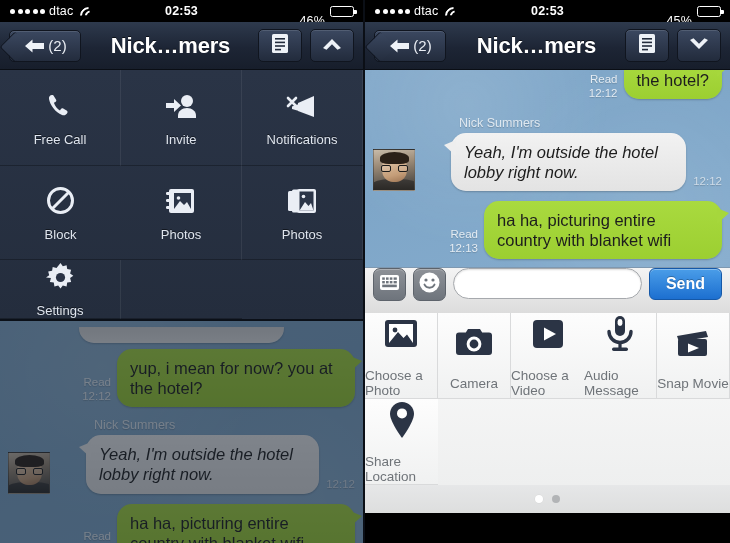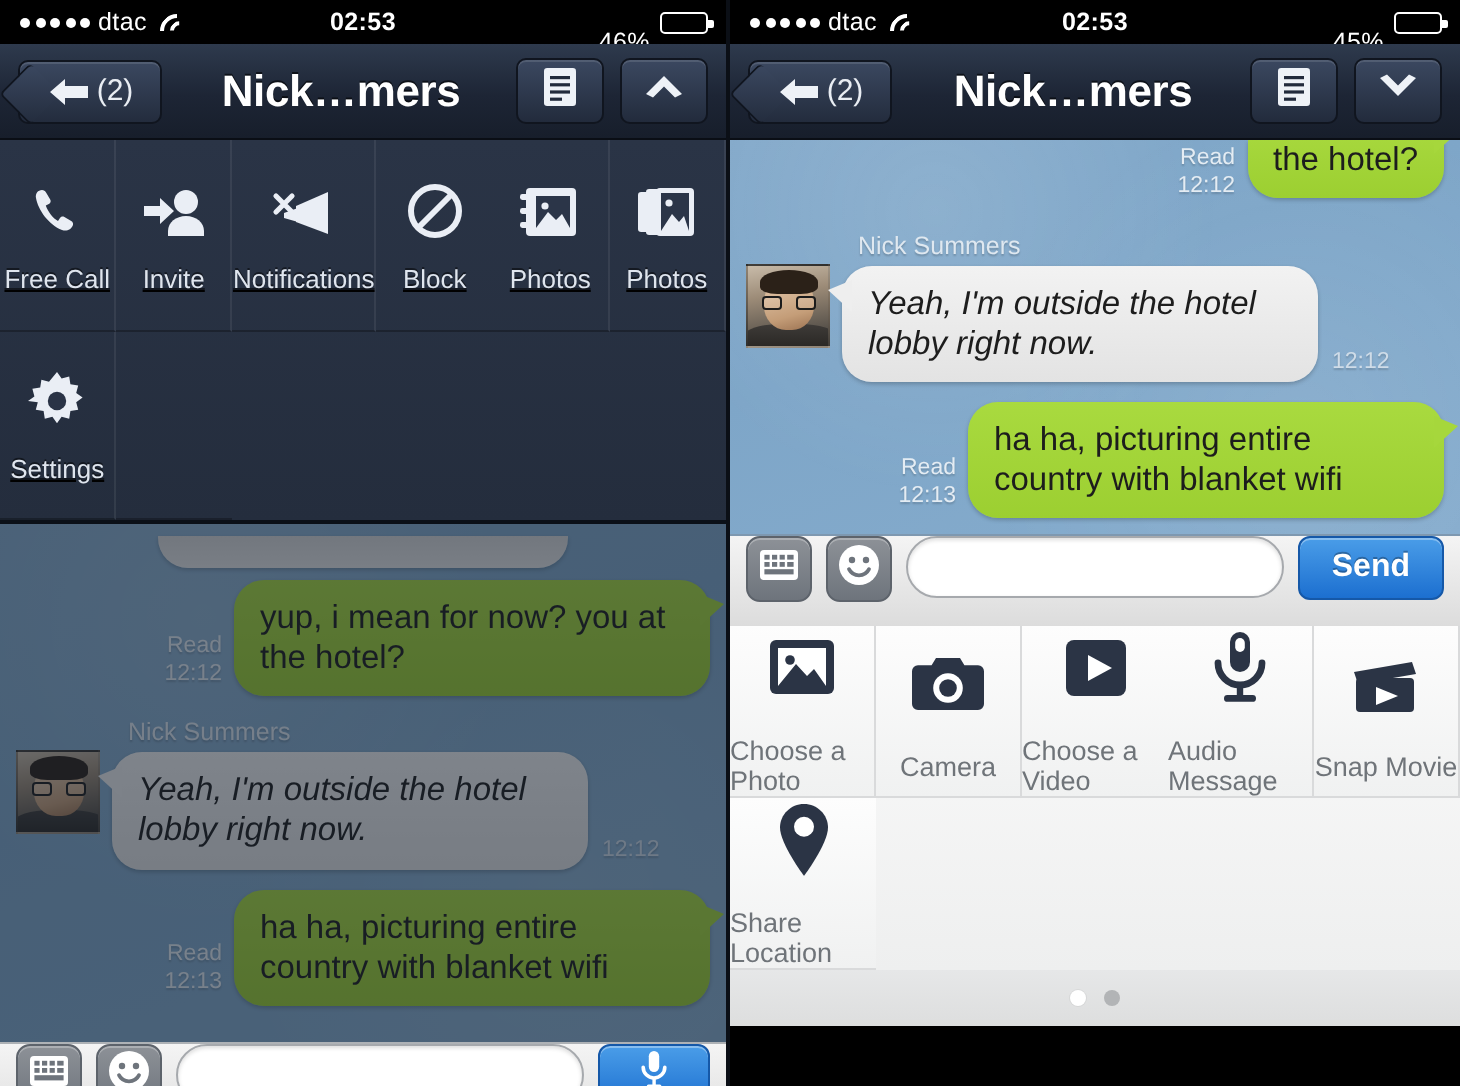--- a/index.html
+++ b/index.html
@@ -96,26 +96,25 @@
     width: 44px; height: 33px; border-radius: 5px;
     background: linear-gradient(#3b4860, #222b3c);
     border: 1px solid #10151f;
     box-shadow: inset 0 1px 0 rgba(255,255,255,.12);
     display: flex; align-items: center; justify-content: center;
   }
 
   
   .menu-grid {
     background: linear-gradient(#2a3446, #242d3d);
-    display: grid; grid-template-columns: repeat(6, 1fr);
+    display: grid; grid-template-columns: repeat(3, 1fr);
     grid-template-rows: 96px 94px;
     border-bottom: 2px solid #0b1018;
     flex: none;
     box-shadow: 0 3px 6px rgba(0,0,0,.5);
-    text-decoration: underline;
   }
   .menu-cell {
     display: flex; flex-direction: column; align-items: center;
     justify-content: center; gap: 9px;
     border-right: 1px solid rgba(255,255,255,.07);
     border-bottom: 1px solid rgba(0,0,0,.28);
     color: #dfe5ee; font-size: 13px;
   }
   .menu-cell:nth-child(4n) { border-right: none; }
   .menu-cell.blank { }
@@ -131,21 +130,21 @@
       linear-gradient(160deg, #83a9ca 0%, #7ea6c8 40%, #86accd 100%);
   }
   .chat.dim::after {
     content: ""; position: absolute; inset: 0;
     background: rgba(22,30,45,.52); pointer-events: none; z-index: 5;
   }
   .msgs { padding: 6px 8px 8px; position: relative; }
 
   .row { display: flex; align-items: flex-end; margin-bottom: 10px; position: relative; }
   .row.out { justify-content: flex-end; }
-  .row.in { justify-content: flex-start; align-items: center; }
+  .row.in { justify-content: flex-start; align-items: flex-end; gap: 30px; }
 
   .meta {
     font-size: 11.5px; line-height: 1.25; color: #e4ecf3;
     text-align: right; margin: 0 6px 4px 0; white-space: nowrap;
     text-shadow: 0 1px 1px rgba(0,0,0,.18);
   }
   .meta .rd { display: block; }
 
   .bubble {
     max-width: 238px; border-radius: 15px; padding: 9px 13px;

